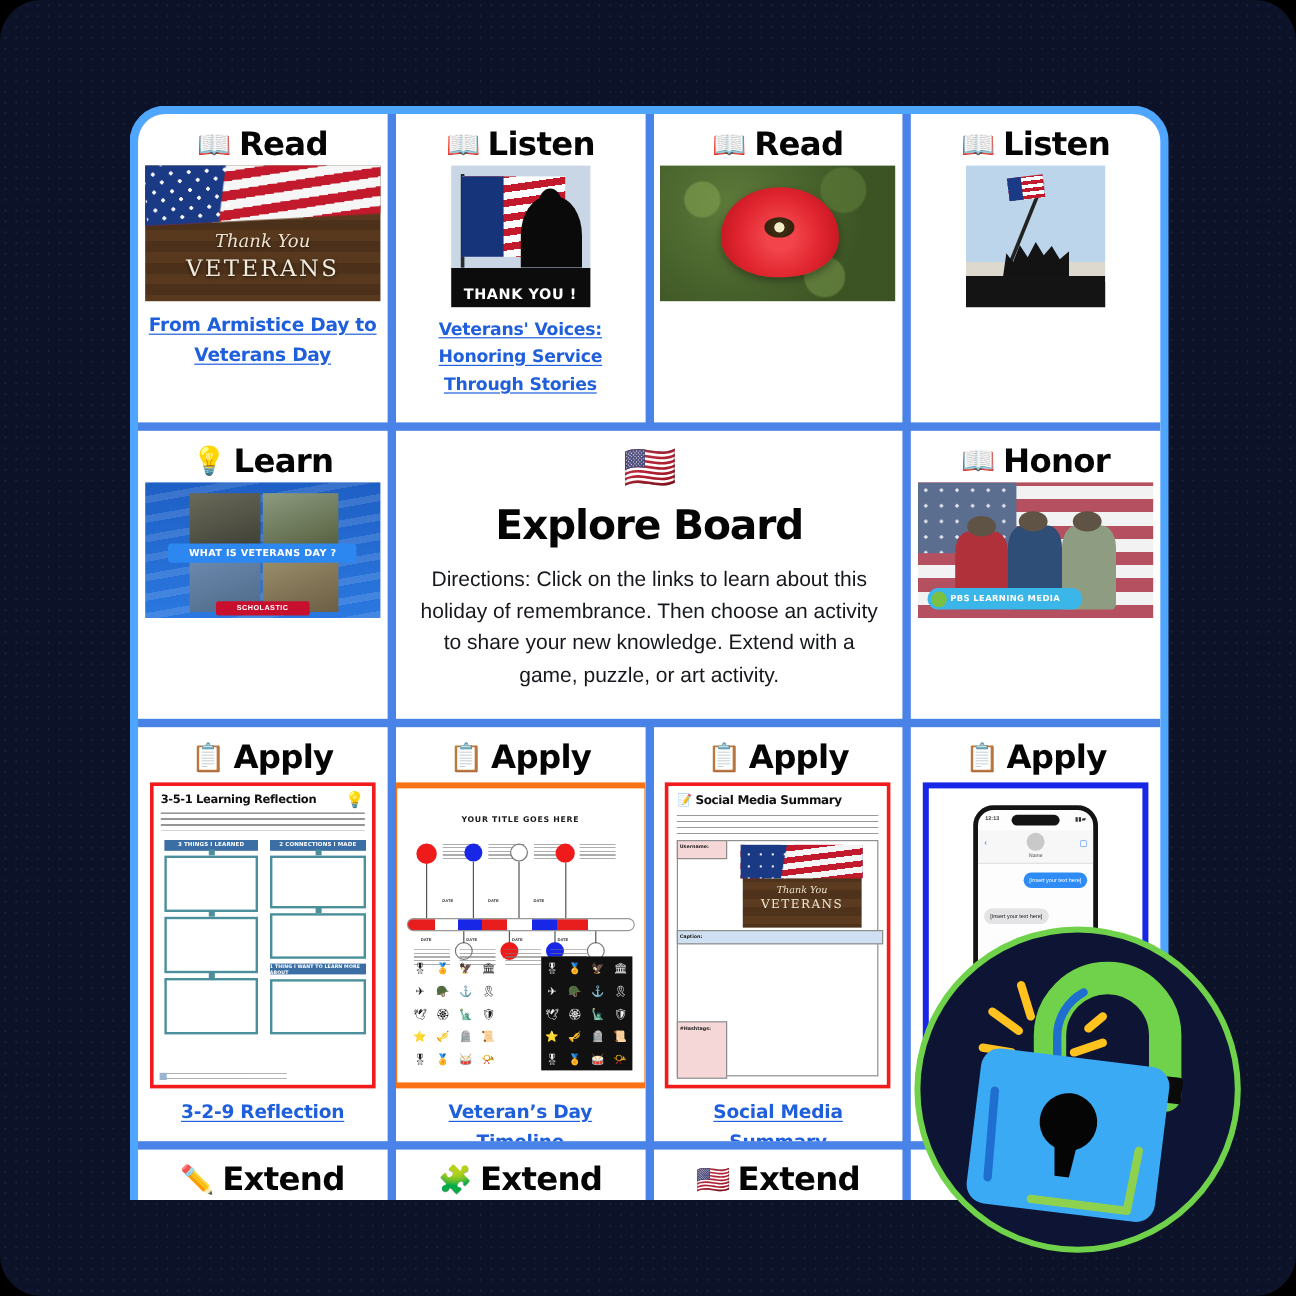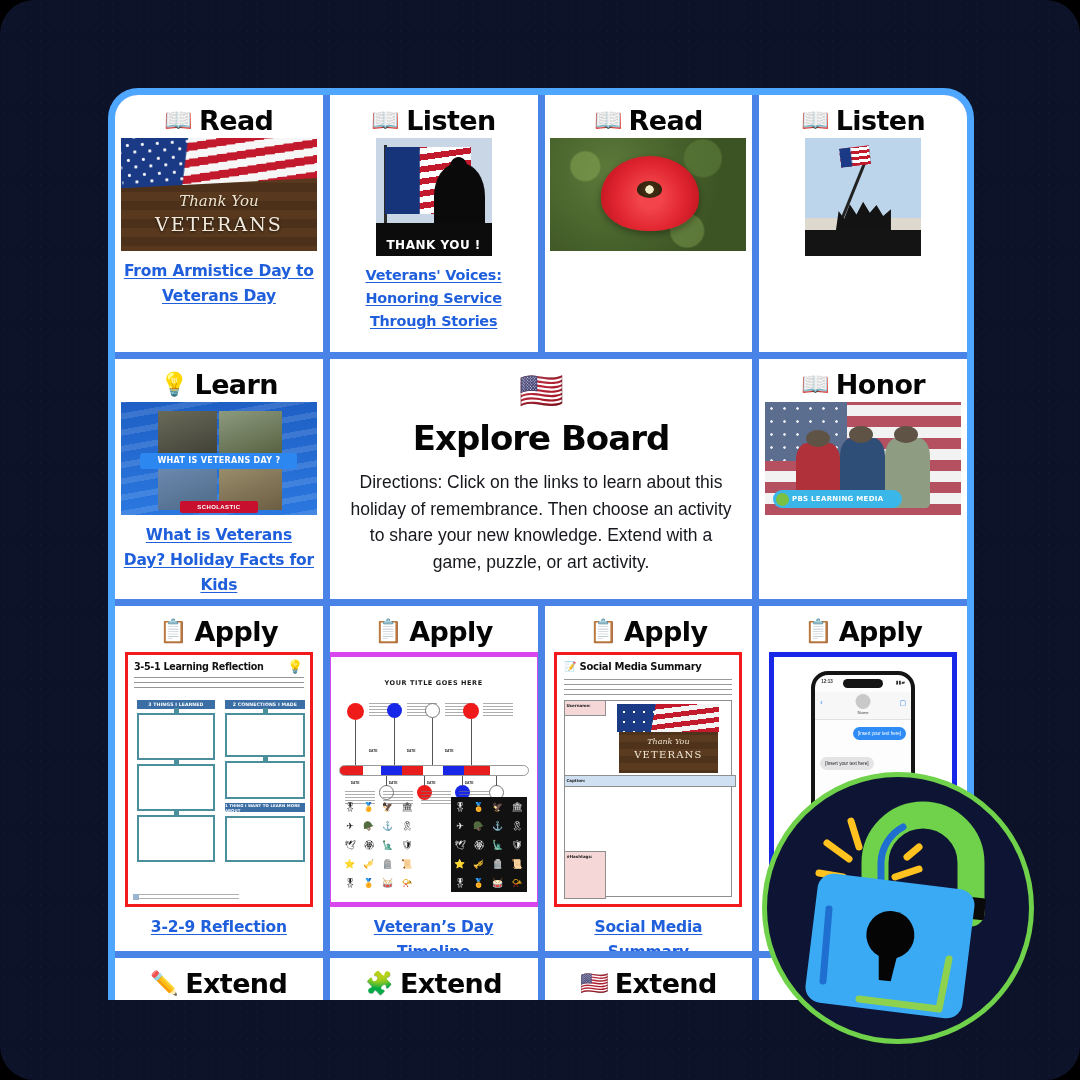--- a/index.html
+++ b/index.html
@@ -301,21 +301,21 @@
 
   
   .sheet {
     flex: none;
     margin-top: 3px;
     background: #ffffff;
     position: relative;
     overflow: hidden;
   }
   .sheet.s1 { width: 188px; height: 255px; border: 3px solid #f21a1a; }
-  .sheet.s2 { width: 216px; height: 255px; border: 5px solid #d946ef; }
+  .sheet.s2 { width: 216px; height: 255px; border: 5px solid #f97316; }
   .sheet.s3 { width: 188px; height: 255px; border: 3px solid #f21a1a; }
   .sheet.s4 { width: 188px; height: 255px; border: 5px solid #1826e8; }
 
   
   .s1 .h { position:absolute; left:6px; top:6px; font-size:9.6px; font-weight:bold; font-family:"DejaVu Sans",sans-serif; color:#111; letter-spacing:-.3px;}
   .s1 .bulb { position:absolute; right:6px; top:4px; font-size:13px; }
   .s1 .dir { position:absolute; left:6px; top:22px; right:6px; height:15px;
     background:
       repeating-linear-gradient(180deg, #555 0 1.2px, transparent 1.2px 5px);
     opacity:.62; }
@@ -494,21 +494,20 @@
         </div>
         <div class="thumb learn t-schol">
           <div class="stripes"></div>
           <div class="q1"></div>
             <div class="q2"></div>
             <div class="q3"></div>
             <div class="q4"></div>
           <div class="banner">WHAT IS VETERANS DAY ?</div>
           <div class="logo">SCHOLASTIC</div>
         </div>
-        <a class="link">What is Veterans Day? Holiday Facts for Kids</a>
       </div>
 
       <div class="cell center">
         <div class="big-title">
           <span class="flagem">🇺🇸</span>
         </div>
         <div class="sub-title">Explore Board</div>
         <div class="directions">Directions: Click on the links to learn about this holiday of remembrance. Then choose an activity to share your new knowledge. Extend with a game, puzzle, or art activity.</div>
       </div>
 

